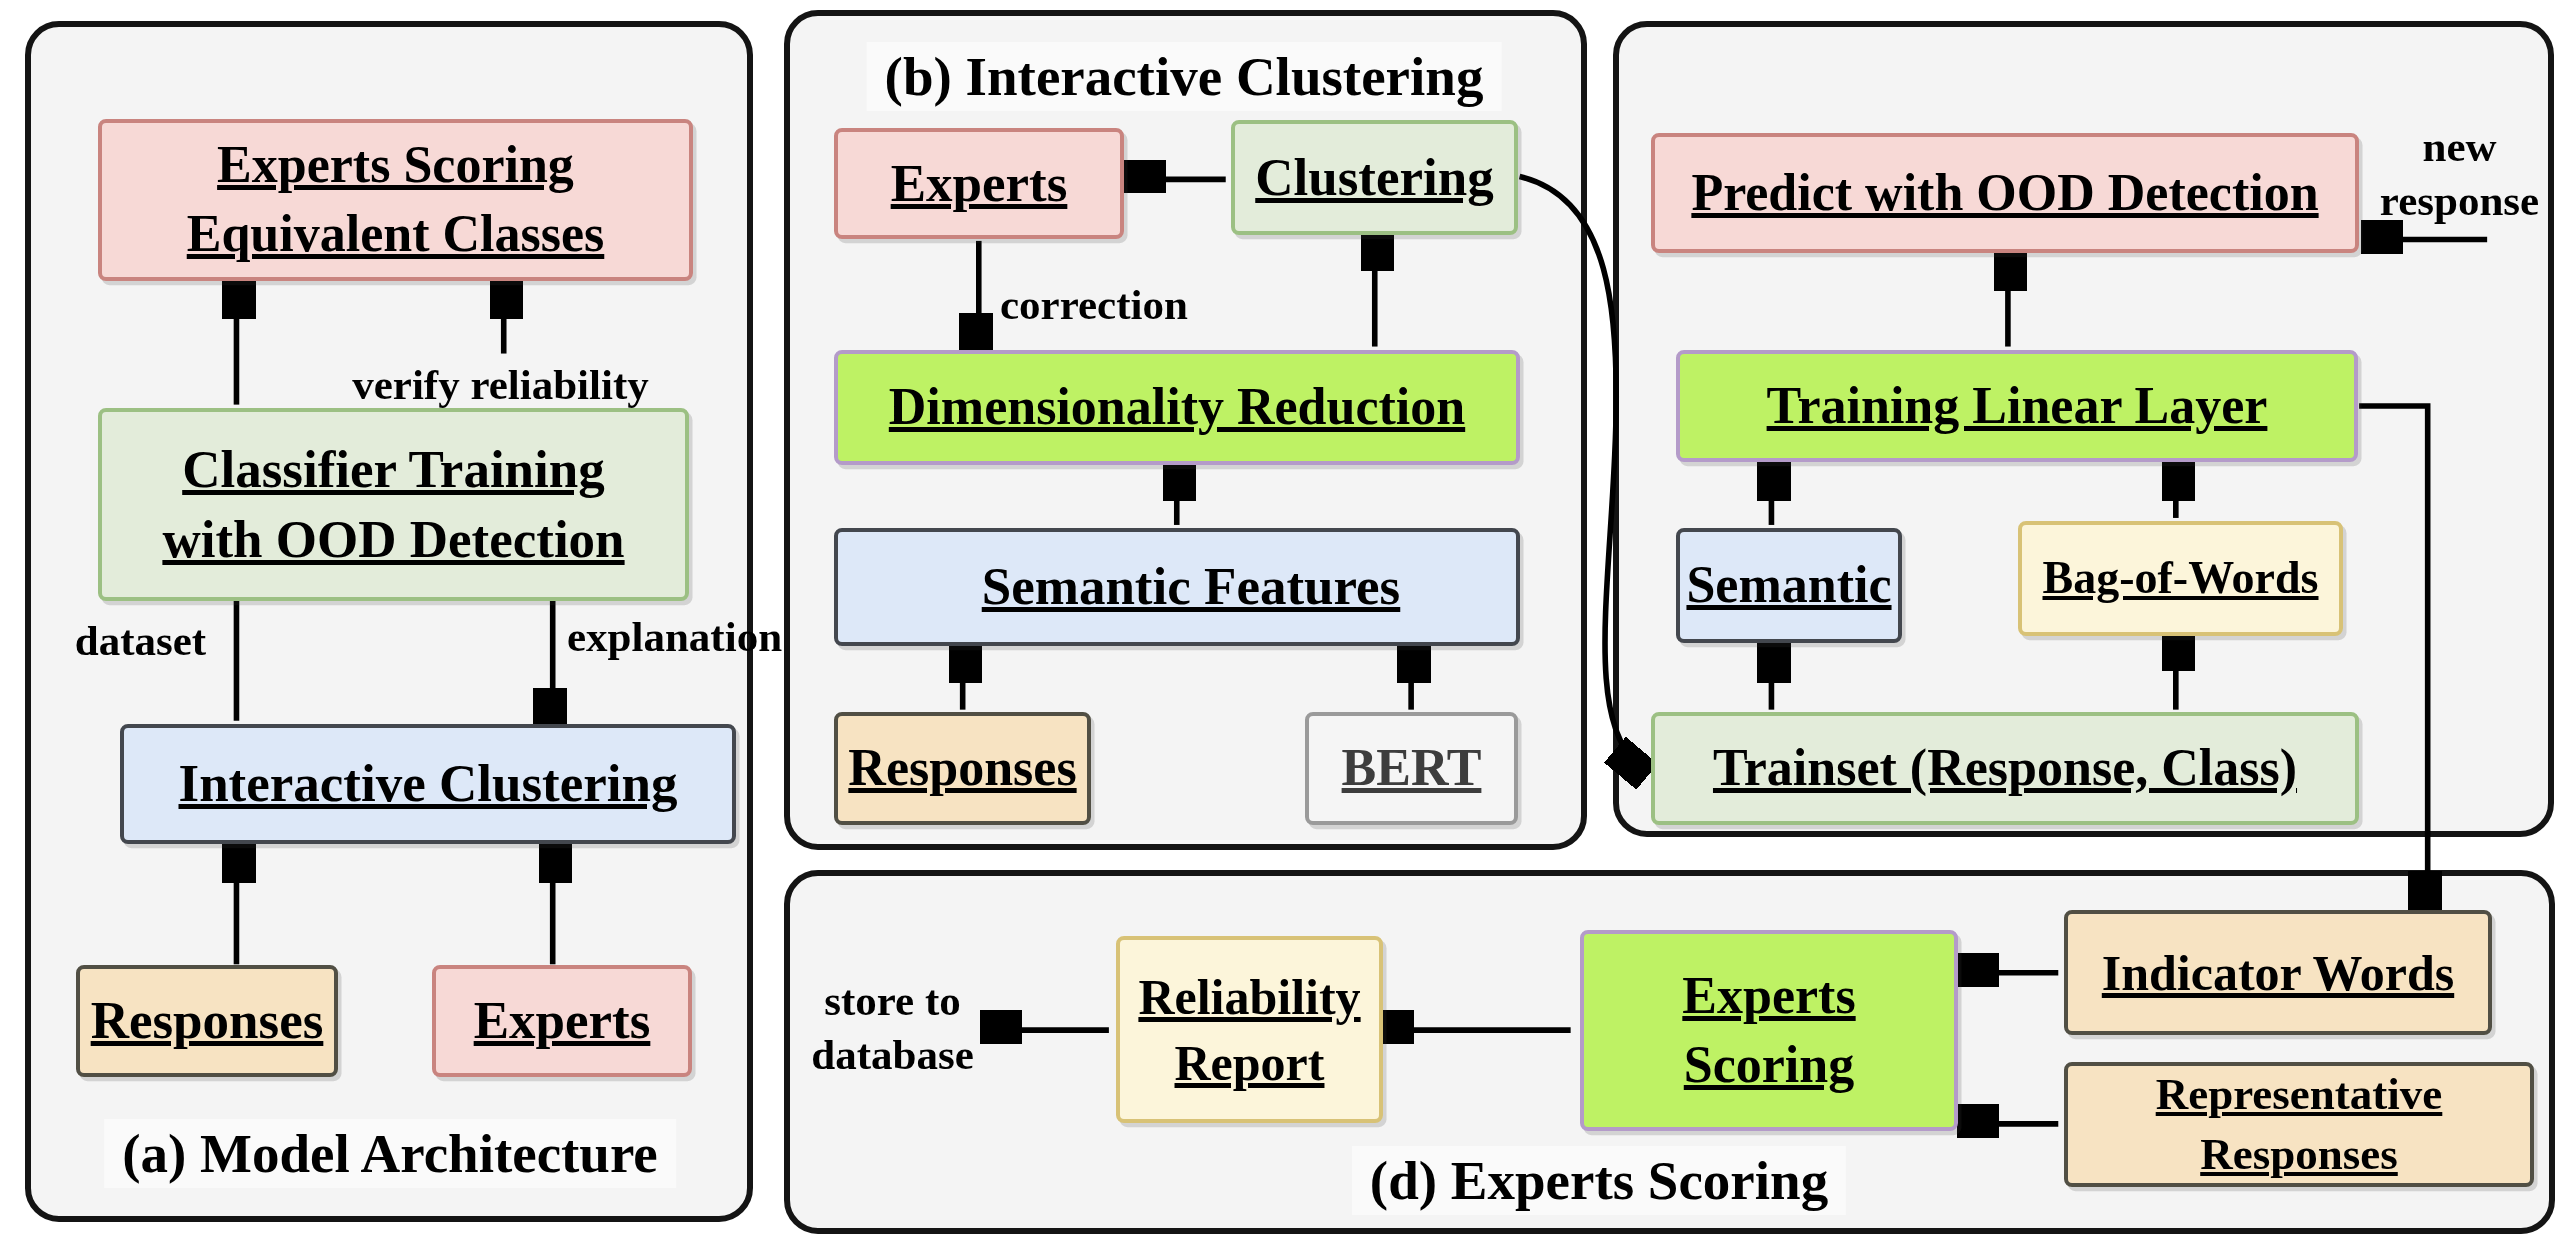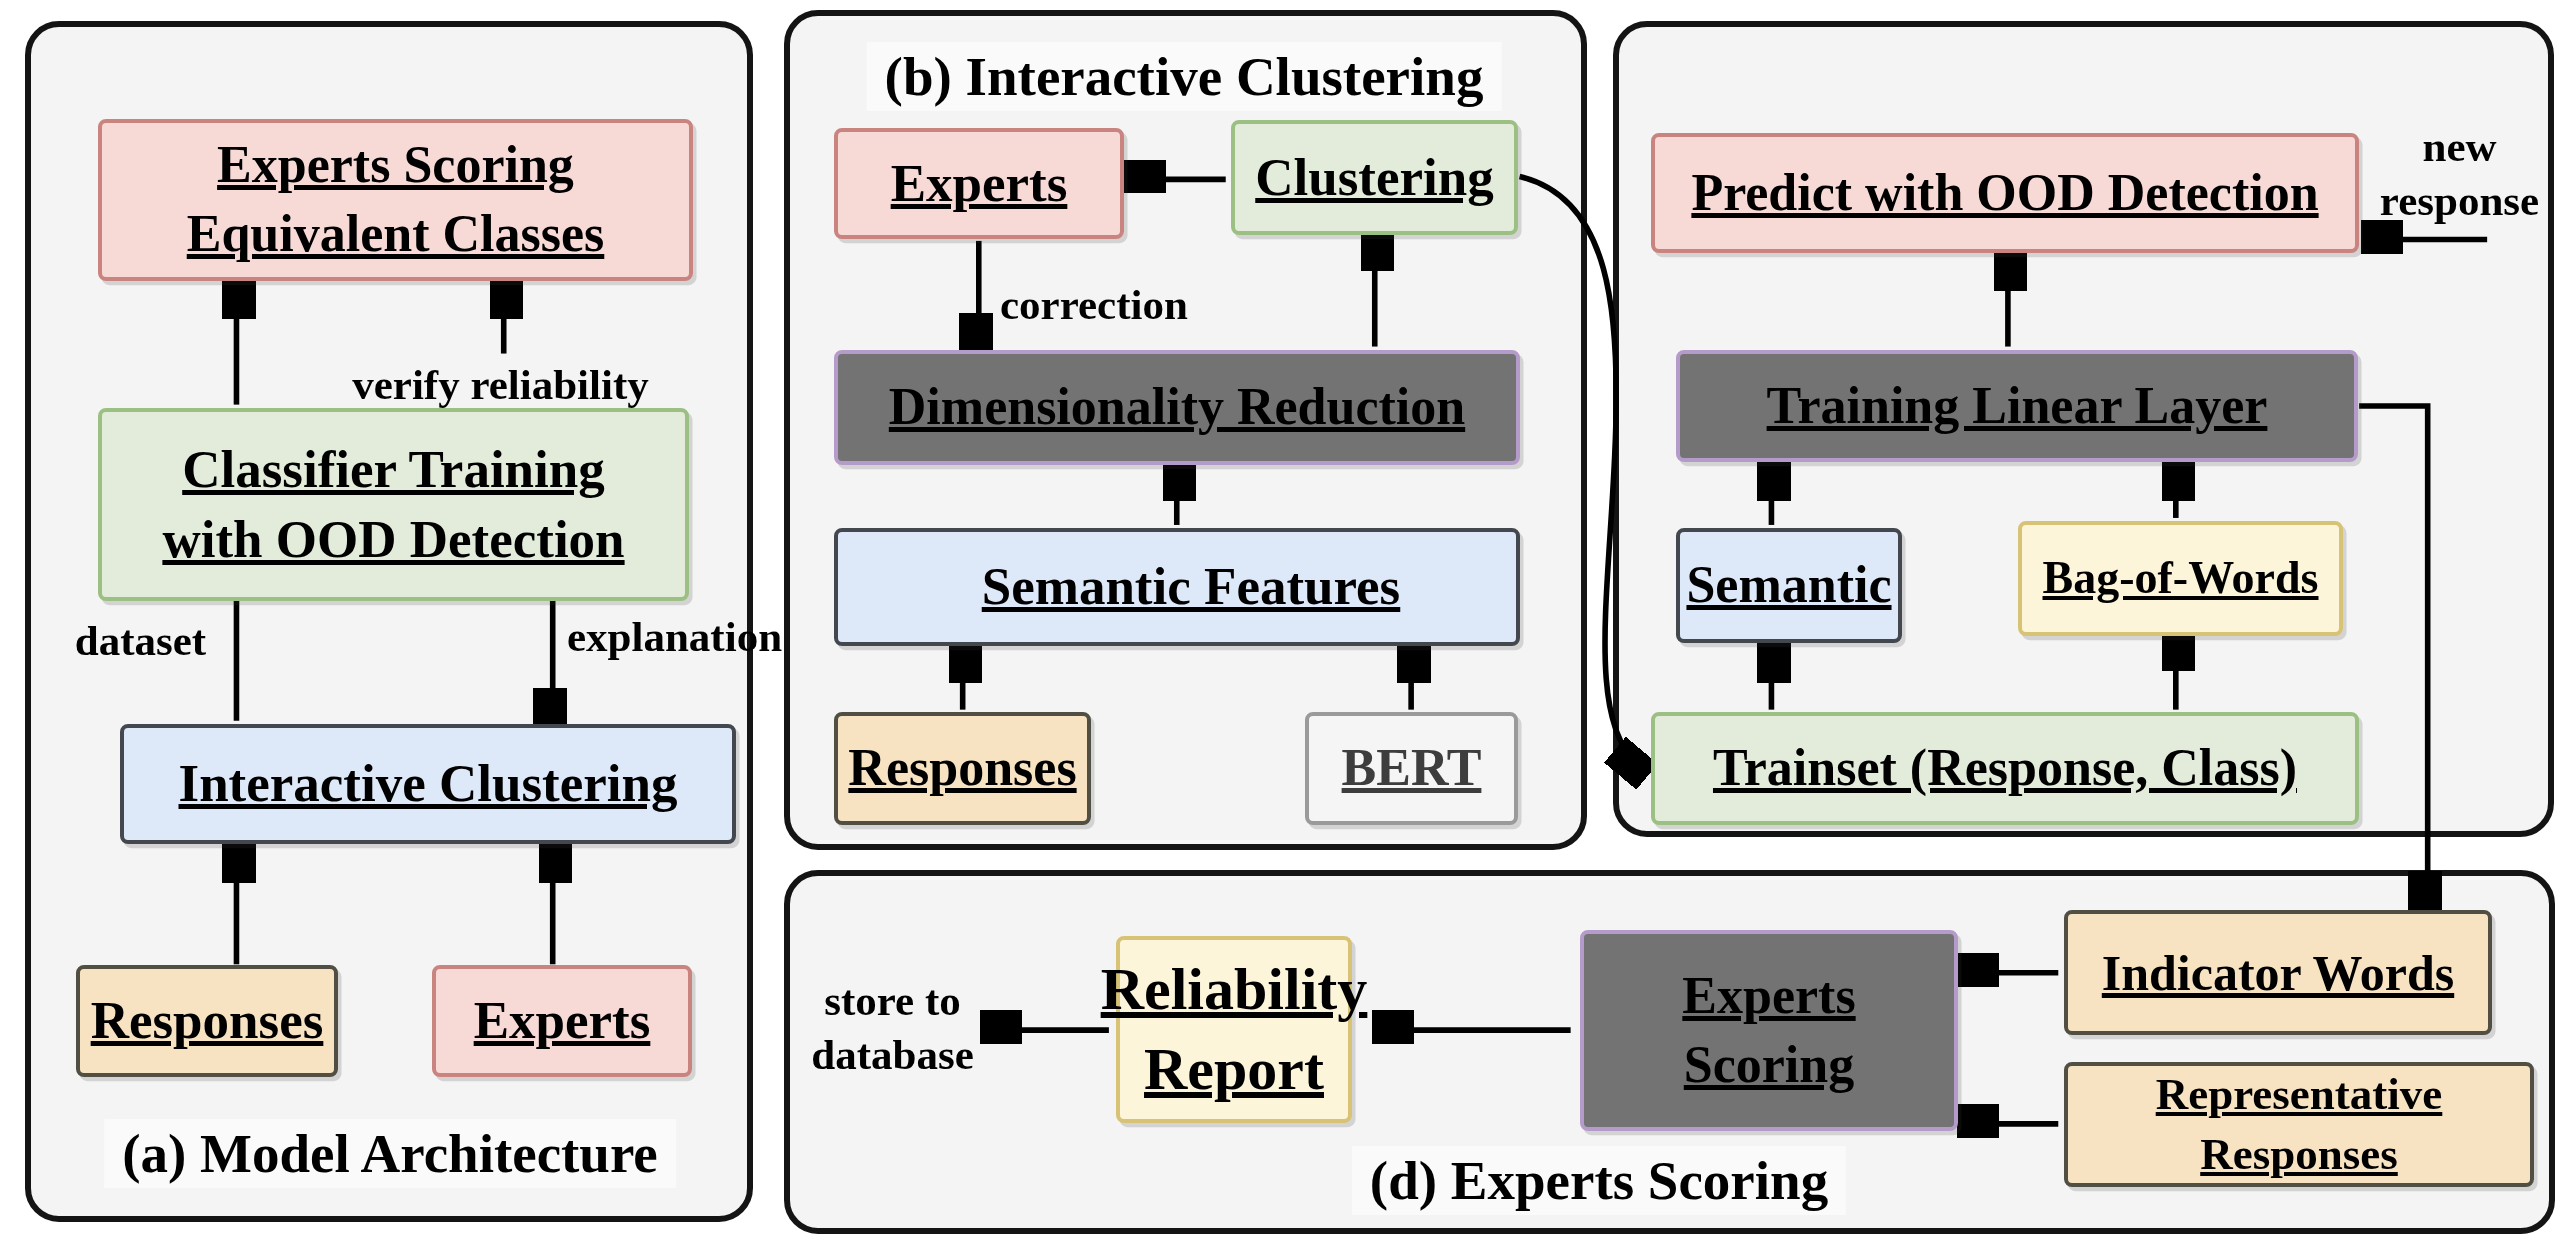--- a/index.html
+++ b/index.html
@@ -14,21 +14,21 @@
   }
   .box{
     position:absolute;display:flex;align-items:center;justify-content:center;
     text-align:center;white-space:pre-line;border-radius:8px;box-sizing:border-box;
     line-height:1.32;box-shadow:3.5px 4.2px 0 rgba(60,60,60,0.18);text-decoration:underline;
   }
   .pink  {background:#f7d9d6;border:4.9px solid #c9847f;}
   .green {background:#e3ecda;border:4.9px solid #9cc083;}
   .blue  {background:#dde8f8;border:4.9px solid #43474e;}
   .orange{background:#f7e3c2;border:4.9px solid #514f44;}
-  .purple{background:#737373;border:4.9px solid #b49bc9;}
+  .purple{background:#bef264;border:4.9px solid #b49bc9;}
   .yellow{background:#fcf5da;border:4.9px solid #d8c276;}
   .gray  {background:#f5f5f5;border:4.9px solid #9a9a9a;color:#3d3d3d;}
   .lbl{
     position:absolute;white-space:pre-line;text-align:center;line-height:1.25;
   }
   .cap{
     position:absolute;transform:translateX(-50%);background:#fafafa;
     padding:2.8px 18px;white-space:nowrap;
   }
   svg.arrows{position:absolute;left:0;top:0;pointer-events:none;}
@@ -106,21 +106,21 @@
   <div class="box pink" style="left:1651px;top:133px;width:708px;height:120px;font-size:52px;">Predict with OOD Detection</div>
   <div class="lbl" style="left:2372px;top:120px;width:175px;font-size:43px;">new
 response</div>
   <div class="box purple" style="left:1676px;top:350px;width:682px;height:112px;font-size:52px;">Training Linear Layer</div>
   <div class="box blue" style="left:1676px;top:528px;width:226px;height:115px;font-size:52px;">Semantic</div>
   <div class="box yellow" style="left:2018px;top:521px;width:325px;height:115px;font-size:46px;">Bag-of-Words</div>
   <div class="box green" style="left:1651px;top:712px;width:708px;height:113px;font-size:52px;">Trainset (Response, Class)</div>
 
   <div class="lbl" style="left:798px;top:974px;width:189px;font-size:43px;">store to
 database</div>
-  <div class="box yellow" style="left:1116px;top:936px;width:236px;height:187px;font-size:60px;">Reliability
+  <div class="box yellow" style="left:1116px;top:936px;width:267px;height:187px;font-size:50px;">Reliability
 Report</div>
   <div class="box purple" style="left:1580px;top:930px;width:378px;height:201px;font-size:52px;">Experts
 Scoring</div>
   <div class="box orange" style="left:2064px;top:910px;width:428px;height:125px;font-size:50px;">Indicator Words</div>
   <div class="box orange" style="left:2064px;top:1062px;width:470px;height:125px;font-size:45px;">Representative Responses</div>
   <div class="cap" style="left:1599px;top:1146px;font-size:55px;">(d) Experts Scoring</div>
 
 </div>
 
 

